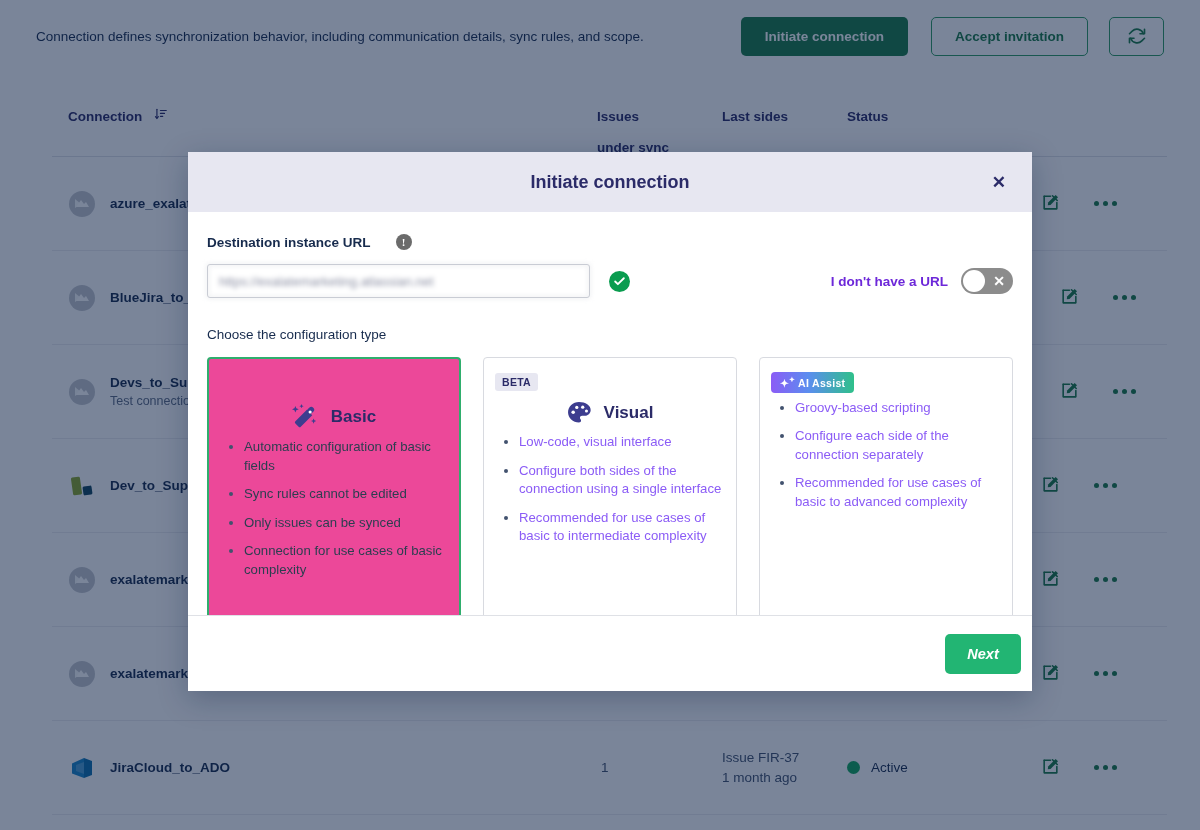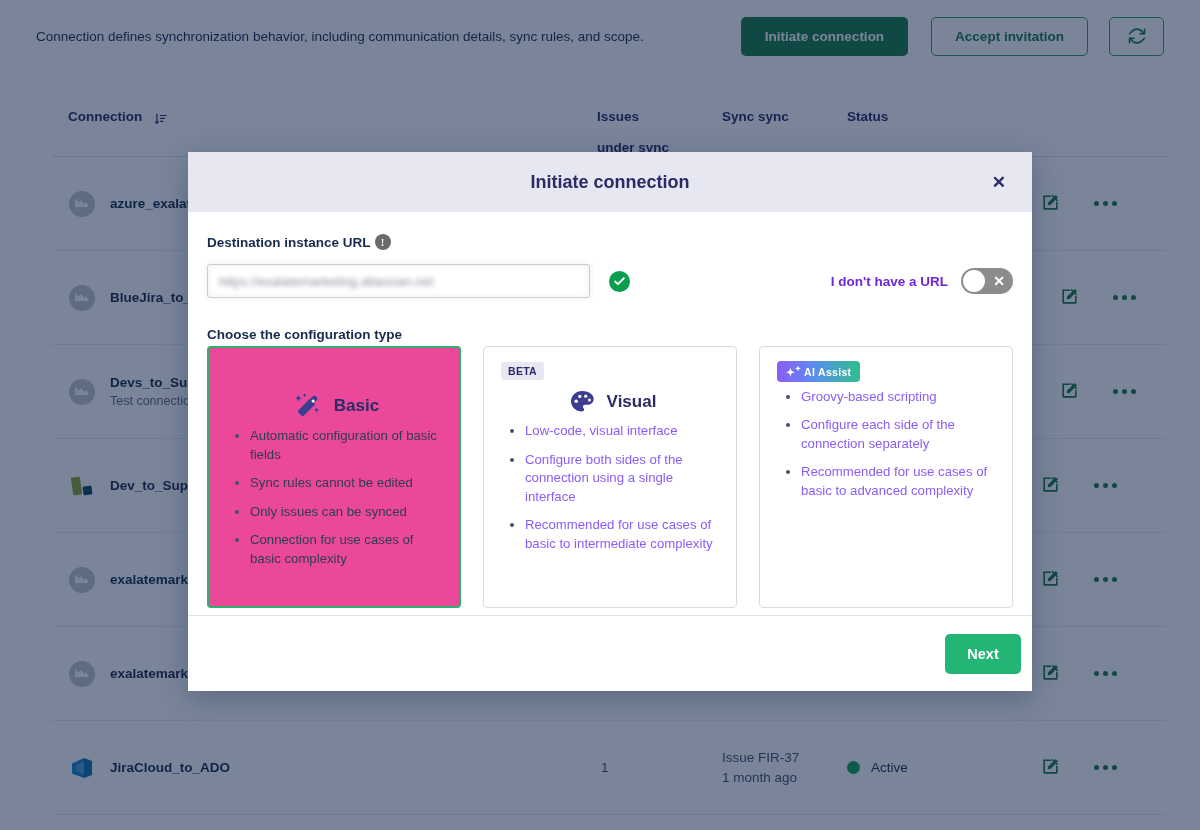--- a/index.html
+++ b/index.html
@@ -45,21 +45,21 @@
   .table-wrap { position: absolute; left: 52px; top: 95px; width: 1115px; }
   .tbl-head {
     display: flex; align-items: flex-start;
     height: 62px; border-bottom: 1px solid #dfe1e6;
     padding-top: 12px;
   }
   .th {
     font-size: 13.5px; font-weight: 700; color: #2b2b68;
     line-height: 19px;
   }
-  .th.c-conn   { width: 545px; padding-left: 16px; display:flex; gap:12px; align-items:flex-end;}
+  .th.c-conn   { width: 545px; padding-left: 16px; display:flex; gap:12px; align-items:flex-start;}
   .th.c-issues { width: 125px; }
   .th.c-sync   { width: 125px; }
   .th.c-status { width: 150px; }
   .th.c-act    { width: 170px; }
   .sort-glyph { display:inline-block; width:14px; height:14px; }
 
   .tr {
     display: flex; align-items: center;
     height: 94px; border-bottom: 1px solid #ebecf0;
   }
@@ -108,21 +108,21 @@
     font-size: 17px; font-weight: 700; color: #2b2b68;
     background: none; border: none; cursor: pointer; line-height: 1;
     font-family: "Liberation Sans", sans-serif;
   }
   .modal-body {
     flex: 1; padding: 22px 19px 0 19px; overflow: hidden; position: relative;
   }
 
   .field-label {
     font-size: 13.5px; font-weight: 700; color: #172b4d;
-    display: flex; align-items: center; gap: 4px; margin-bottom: 14px;
+    display: flex; align-items: center; gap: 25px; margin-bottom: 14px;
   }
   .info-badge {
     width: 16px; height: 16px; border-radius: 50%; background: #6b6b6b;
     color: #fff; font-size: 11px; font-weight: 700;
     display: inline-flex; align-items: center; justify-content: center;
     line-height: 1; font-family: "Liberation Serif", serif;
   }
 
   .url-row { display: flex; align-items: center; }
   .url-input {
@@ -148,28 +148,28 @@
     width: 52px; height: 26px; border-radius: 13px; background: #8c8c8c;
     position: relative; cursor: pointer; display: flex; align-items: center;
   }
   .toggle .knob {
     width: 22px; height: 22px; border-radius: 50%; background: #fff;
     position: absolute; left: 2px;
   }
   .toggle .x { position: absolute; right: 8px; color: #fff; font-size: 14px; font-weight: 700; line-height:1;}
 
   .choose-label {
-    font-size: 13.5px; font-weight: 700; color: #172b4d;
-    margin-top: 29px; margin-bottom: 4px;
+    font-size: 13.5px; font-weight: 400; color: #172b4d;
+    margin-top: 29px; margin-bottom: 15px;
   }
 
   .cards { display: flex; gap: 22px; }
   .card {
     width: 254px; border: 1px solid #d8dae0; border-radius: 4px;
-    background: #ffffff; padding: 14px 13px 16px 17px;
+    background: #ffffff; padding: 14px 13px 16px 11px;
     height: 262px; position: relative; cursor: pointer; overflow: hidden;
   }
   .card.selected { border: 2px solid #2fae6d; background: #ec4899; }
 
   .badge {
     display: inline-block; font-size: 10.5px; font-weight: 700;
     padding: 3px 7px; border-radius: 3px; letter-spacing: .3px;
   }
   .badge-beta { background: #e7e7f1; color: #2b2b68; }
   .badge-ai {
@@ -197,21 +197,21 @@
   .card.selected li { color: #2c3e50; }
 
   .modal-foot {
     height: 76px; flex: 0 0 76px; border-top: 1px solid #dfe1e6;
     display: flex; align-items: center; justify-content: flex-end;
     padding-right: 11px; background: #fff;
   }
   .btn-next {
     background: #22b573; color: #fff; border: none; border-radius: 5px;
     width: 76px; height: 40px; font-size: 14.5px; font-weight: 700;
-    cursor: pointer; font-family: "Liberation Sans", sans-serif;
+    cursor: pointer; font-family: "Liberation Sans", sans-serif; font-style: italic;
   }
 </style>
 </head>
 <body>
 
 <div id="page-root">
 
   <div class="bg-content">
 
     <div class="topbar">
@@ -244,21 +244,21 @@
               <path d="M11 6h10"></path>
                 <path d="M11 11h7"></path>
                 <path d="M11 16h4"></path>
             </svg>
           </span>
         </div>
         <div class="th c-issues">
           <div>Issues</div>
           <div style="margin-top:12px">under sync</div>
         </div>
-        <div class="th c-sync">Sync sync</div>
+        <div class="th c-sync">Last sides</div>
         <div class="th c-status">Status</div>
         <div class="th c-act"></div>
       </div>
       <div id="rows-host">
           <div class="tr">
             <div class="td c-conn">
               <span class="row-ico"><svg width="28" height="28" viewBox="0 0 28 28">
                   <circle cx="14" cy="14" r="13" fill="#c4c7ce"></circle>
                   <path d="M8 17l5-7 3 4 2-2 3 5z" fill="#ffffff"></path>
                   <path d="M7 9l6 5-6 4z" fill="#ffffff" opacity=".9"></path>

